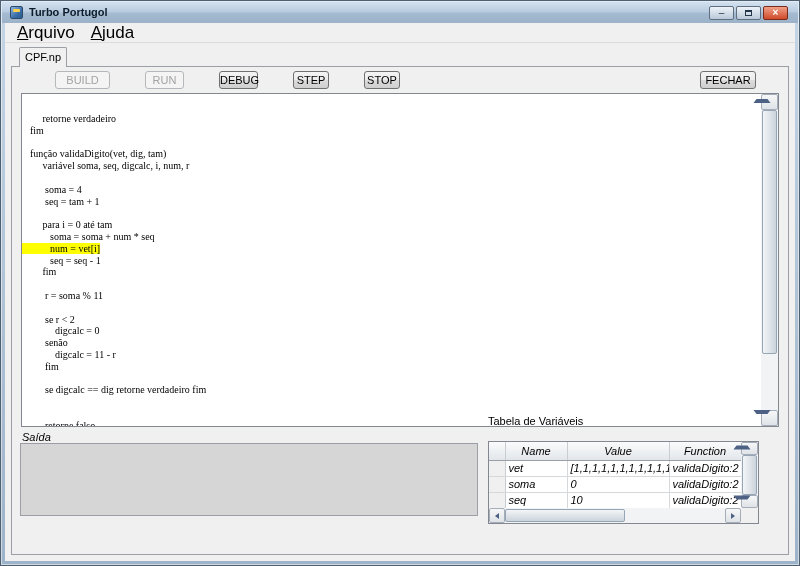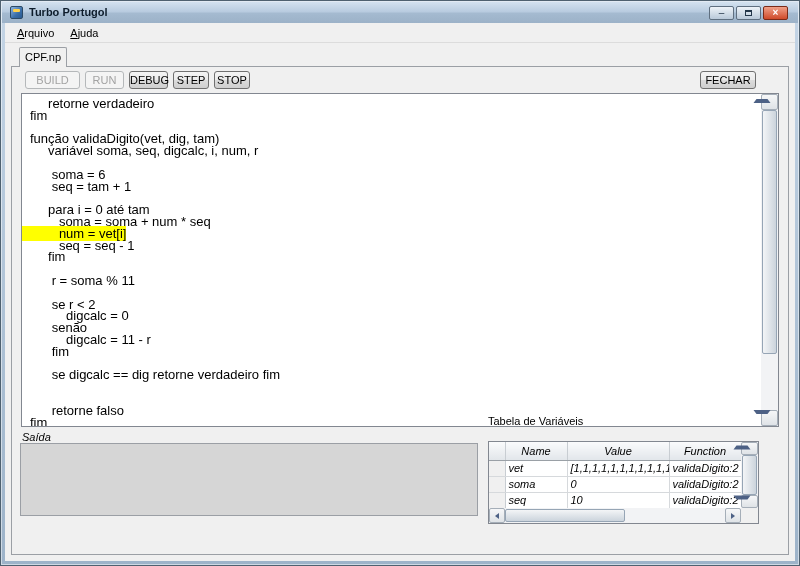--- a/index.html
+++ b/index.html
@@ -26,44 +26,44 @@
   .win-btn.close{background:linear-gradient(#f0a088,#cf4a2a);border-color:#7a2a18;
     color:#fff;font-weight:bold;}
   .max-glyph{display:inline-block;width:7px;height:6px;border:1px solid #24374a;
     border-top-width:2px;margin-top:3px;}
 
   
   .client{position:absolute;left:4px;right:4px;top:22px;bottom:4px;background:#f0f0f0;}
 
   .menubar{position:absolute;left:0;right:0;top:0;height:20px;display:flex;
     align-items:center;padding-left:4px;border-bottom:1px solid #dcdcdc;background:#f0f0f0;}
-  .menu-item{font-size:11px;color:#000;padding:3px 8px;}
+  .menu-item{font-size:17px;color:#000;padding:3px 8px;}
   .menu-item .mn{text-decoration:underline;}
 
   .tab{position:absolute;left:14px;top:24px;width:48px;height:20px;
     background:#f0f0f0;border:1px solid #9b9fa5;border-bottom:none;
     border-radius:2px 2px 0 0;font-size:11px;text-align:center;line-height:19px;z-index:2;}
 
   .tab-panel{position:absolute;left:6px;right:6px;top:43px;bottom:6px;
     border:1px solid #9b9fa5;background:#f0f0f0;z-index:1;}
 
   
   .toolbar{position:absolute;left:13px;top:4px;display:flex;gap:5px;}
   .btn{height:18px;font-family:"Liberation Sans",sans-serif;font-size:11px;color:#000;
     background:linear-gradient(#f4f4f4,#ebebeb 50%,#dcdcdc 50%,#cfcfcf);
-    border:1px solid #707070;border-radius:3px;padding:0;text-align:center;}
+    border:1px solid #707070;border-radius:3px;padding:0;text-align:center;margin-left:30px;}
   .btn.disabled{background:#f4f4f4;border-color:#b5b8ba;color:#a3a3a3;}
   .btn.w55{width:55px}.btn.w49{width:39px}.btn.w36{width:36px}
   .fechar{position:absolute;right:32px;top:4px;width:56px;text-align:center;}
 
   
   .editor{position:absolute;left:9px;top:26px;width:758px;height:334px;
     background:#fff;border:1px solid #828790;}
   .code-area{position:absolute;left:0;top:0;right:17px;bottom:0;overflow:hidden;
-    padding:4px 0 0 8px;font-family:Liberation Sans, sans-serif;font-size:13px;
+    padding:19px 0 0 8px;font-family:Liberation Serif, serif;font-size:10px;
     line-height:11.8px;color:#000;}
   .code-line{white-space:pre;height:11.8px;}
   .hl{background:#ffff00;margin-left:-8px;padding-left:8px;}
 
   
   .sb-track{background:#f2f3f5;}
   .sb-btn{position:absolute;background:linear-gradient(#f6f7f8,#dfe3e7);
     border:1px solid #a5aeb8;border-radius:2px;}
   .sb-thumb{position:absolute;background:linear-gradient(90deg,#f3f5f7,#ccd4dc);
     border:1px solid #96a5b5;border-radius:2px;}
@@ -141,21 +141,21 @@
       <button class="btn fechar">FECHAR</button>
 
       <div class="editor">
         <div class="code-area">
             <div class="code-line">     retorne verdadeiro</div>
             <div class="code-line">fim</div>
             <div class="code-line">&nbsp;</div>
             <div class="code-line">função validaDigito(vet, dig, tam)</div>
             <div class="code-line">     variável soma, seq, digcalc, i, num, r</div>
             <div class="code-line">&nbsp;</div>
-            <div class="code-line">      soma = 6</div>
+            <div class="code-line">      soma = 4</div>
             <div class="code-line">      seq = tam + 1</div>
             <div class="code-line">&nbsp;</div>
             <div class="code-line">     para i = 0 até tam</div>
             <div class="code-line">        soma = soma + num * seq</div>
             <div class="code-line"><span class="hl" style="background: rgb(255, 255, 0);">        num = vet[i]</span></div>
             <div class="code-line">        seq = seq - 1</div>
             <div class="code-line">     fim</div>
             <div class="code-line">&nbsp;</div>
             <div class="code-line">      r = soma % 11</div>
             <div class="code-line">&nbsp;</div>

